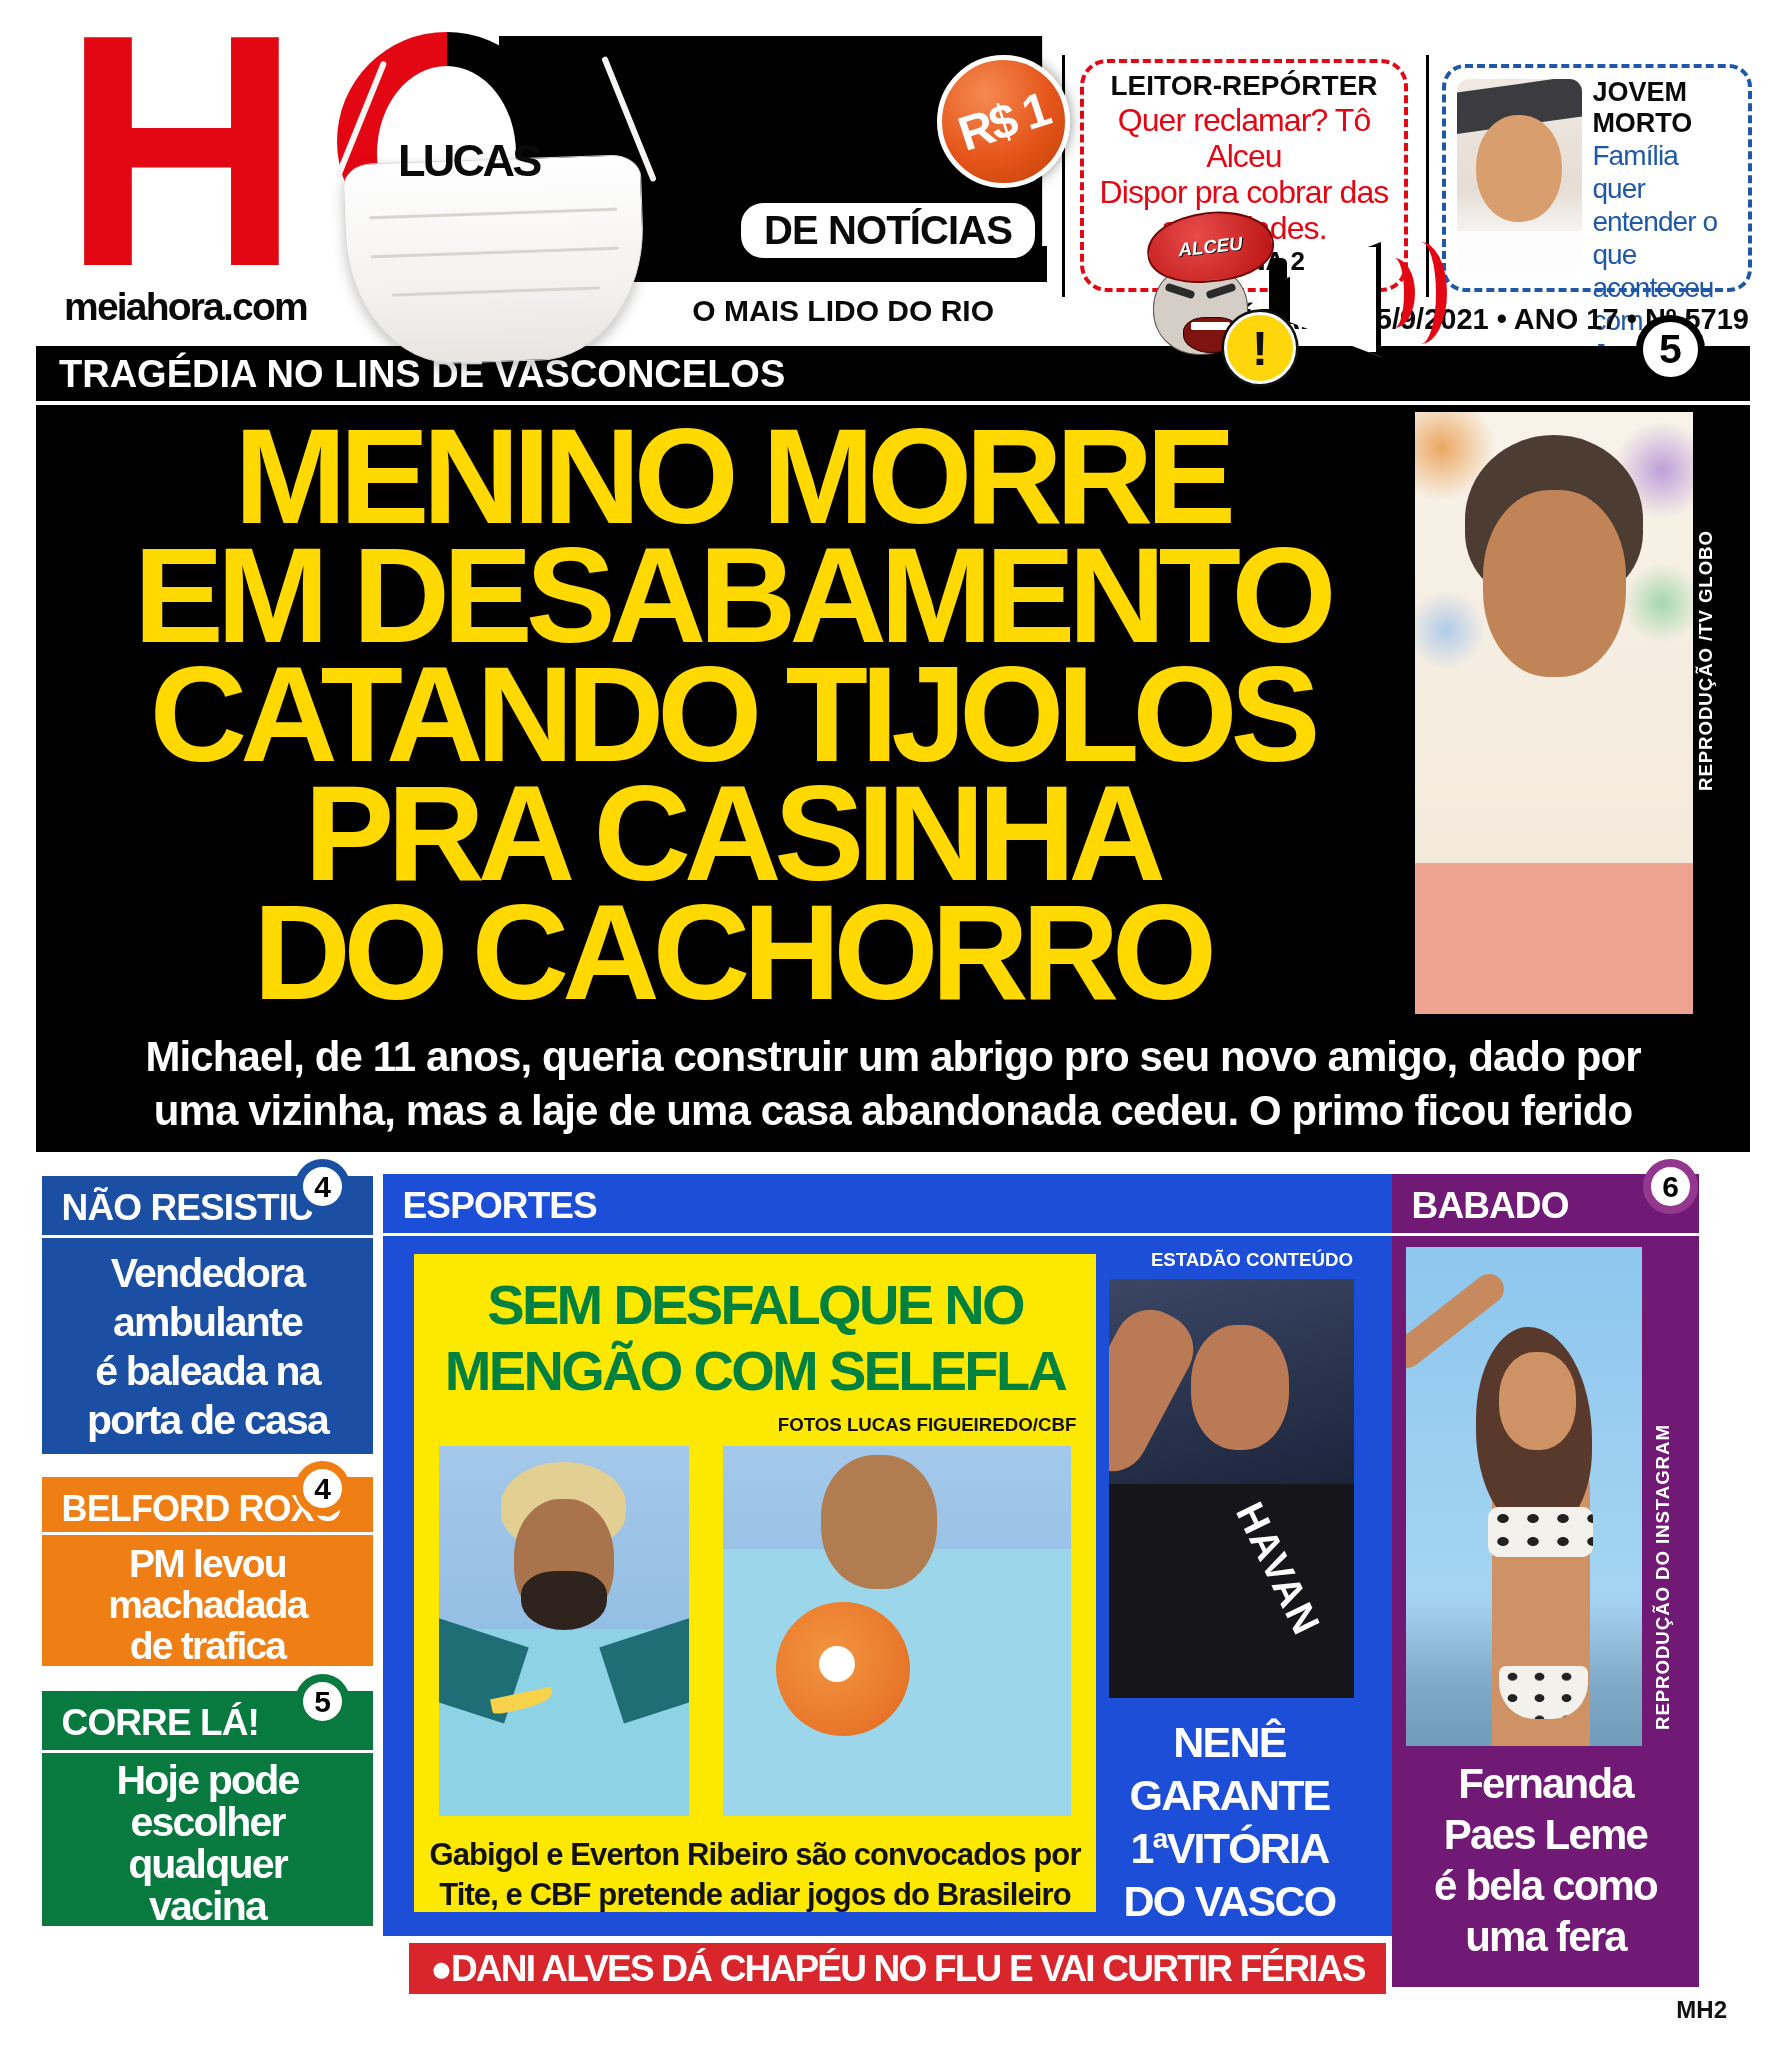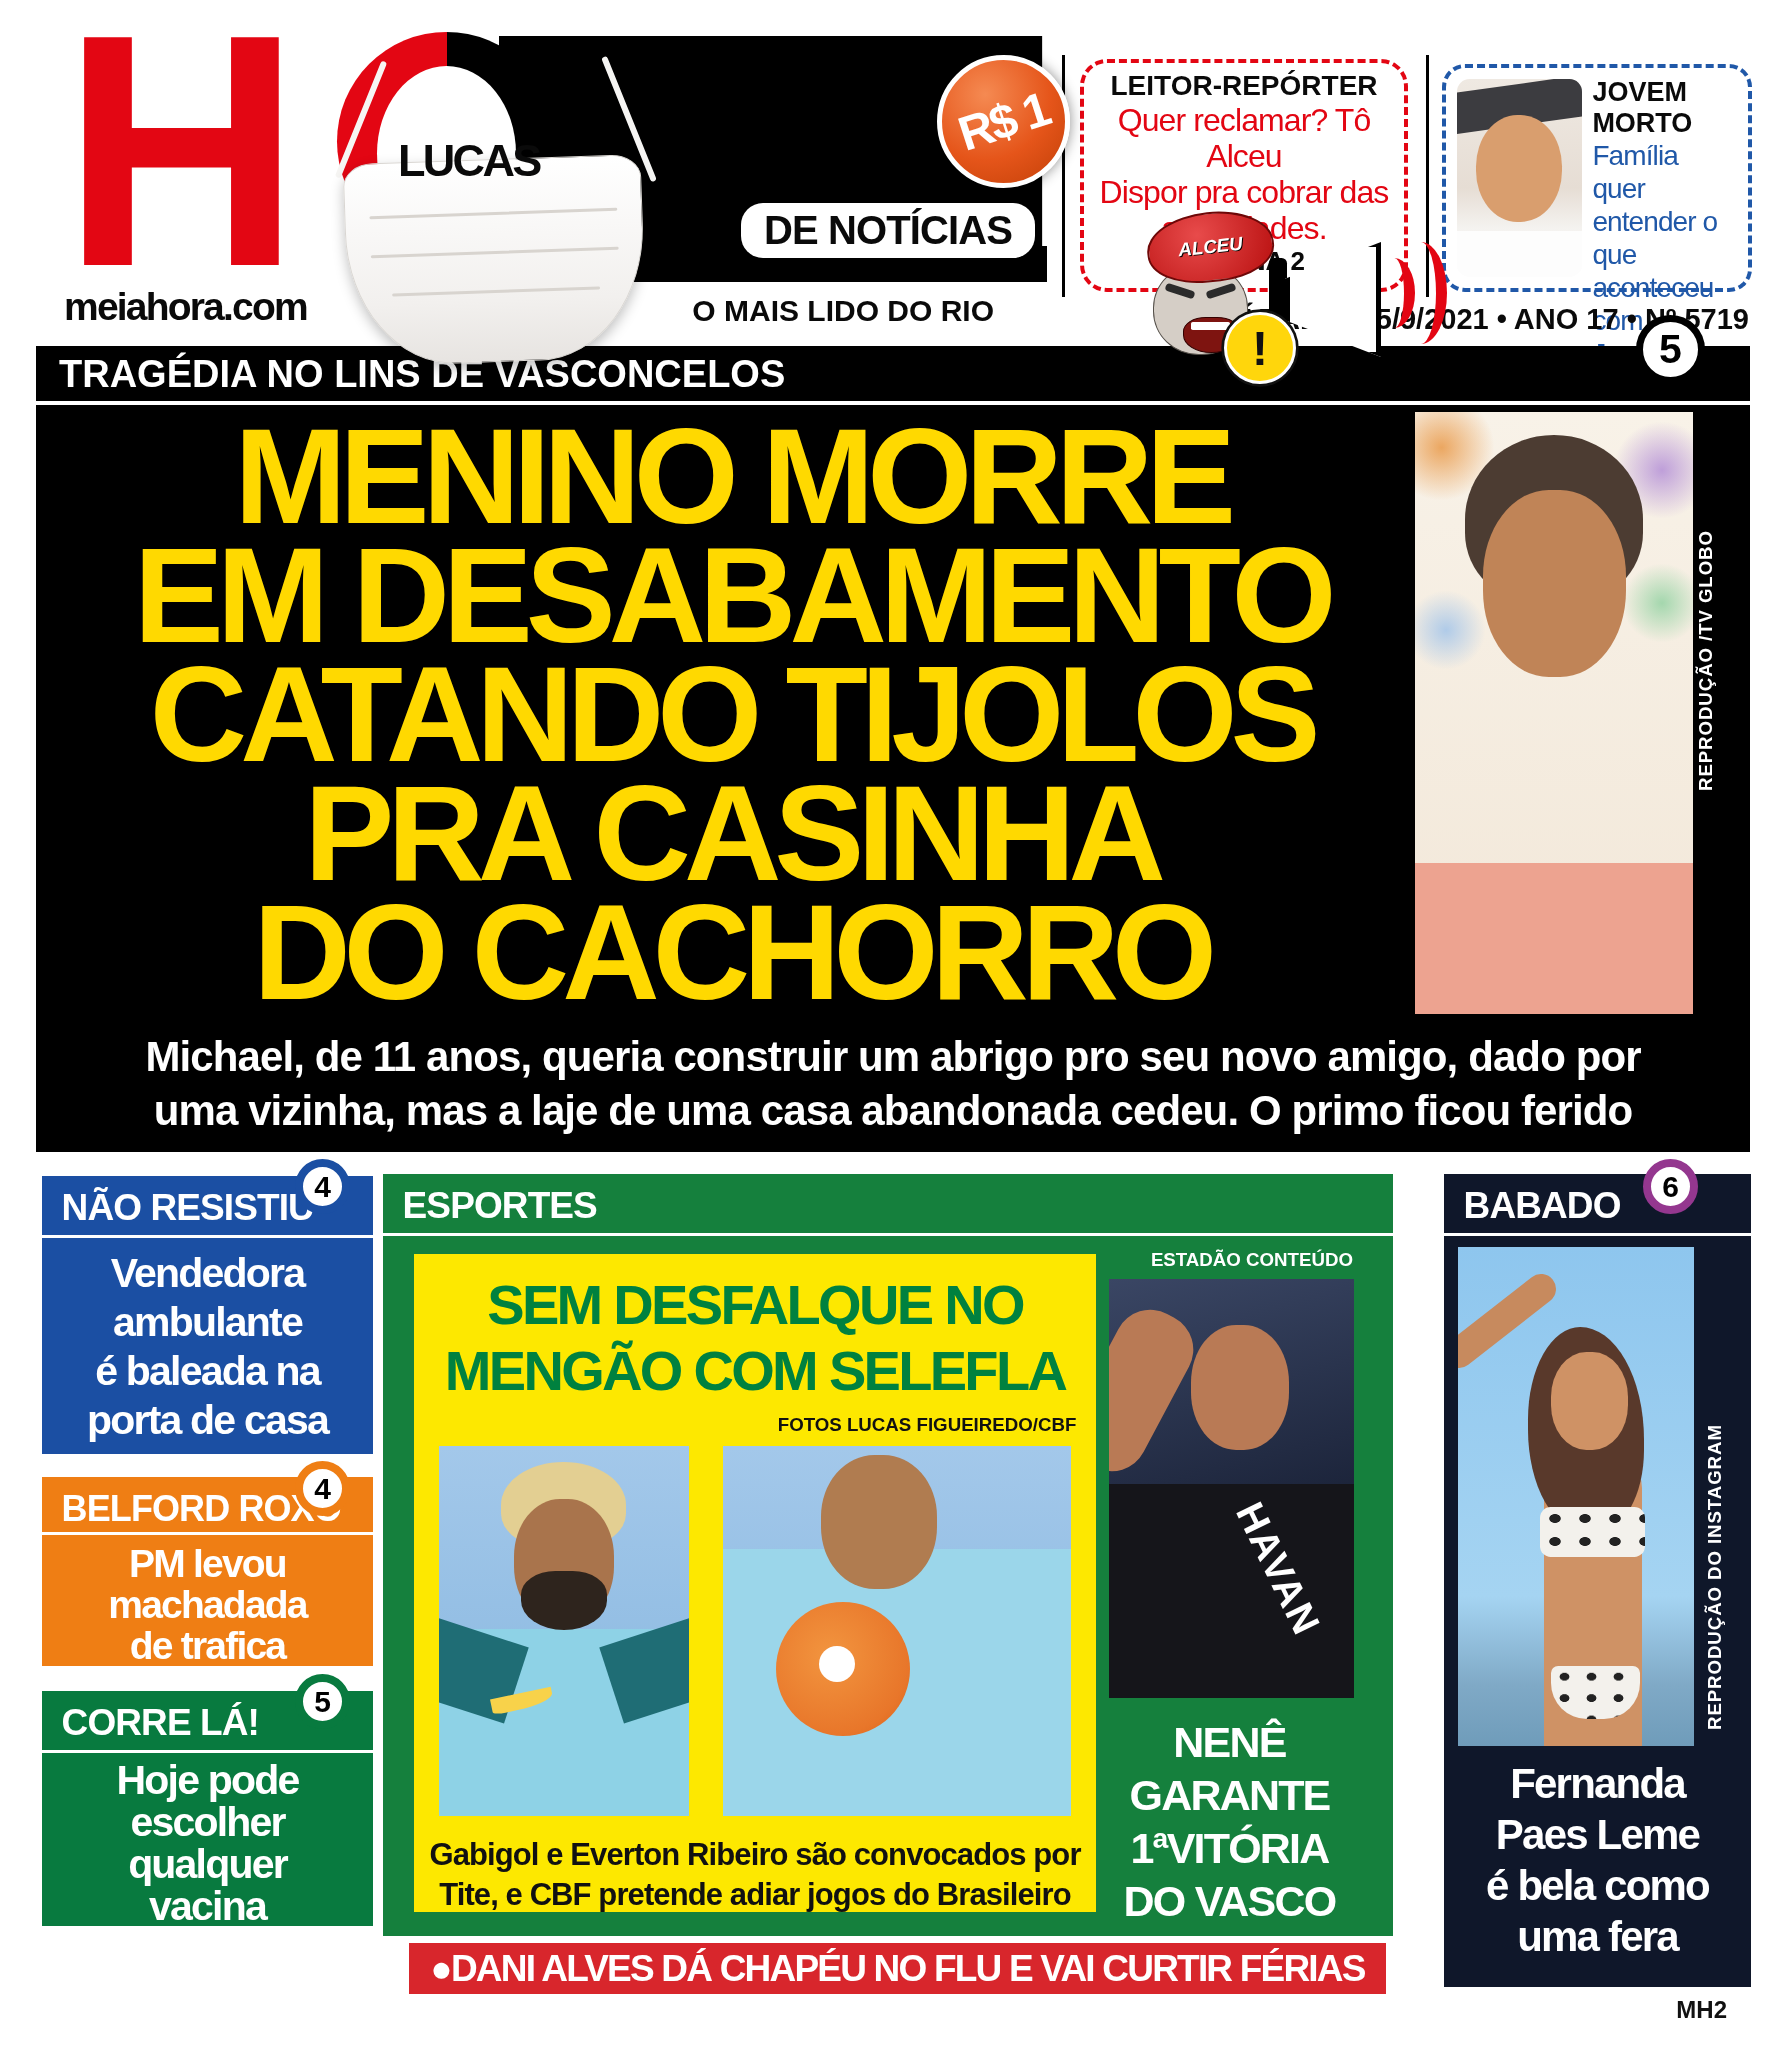--- a/index.html
+++ b/index.html
@@ -101,21 +101,21 @@
   .bluebody{top:73px;font-size:41px;line-height:49px;}
   .orangebody{top:66px;font-size:39px;line-height:41px;}
   .greenbody{top:68px;font-size:41px;line-height:42px;}
   .pnum-s{width:39px;height:39px;font-size:30px;}
   .pnum-4a{left:295px;top:1159px;border:8px solid #1b4fa3;}
   .pnum-4b{left:295px;top:1461px;border:8px solid #ef7e14;}
   .pnum-5b{left:295px;top:1674px;border:8px solid #087a3f;}
   .pnum-6{left:1643px;top:1159px;border:8px solid #94378f;}
 
   
-  .redpanel{left:383px;top:1174px;width:1010px;height:762px;background:#15803d;}
+  .redpanel{left:383px;top:1174px;width:1010px;height:762px;background:#1d4ed8;}
   .yellowbox{position:absolute;left:31px;top:80px;width:682px;height:658px;background:#fde800;}
   .ybhead{position:absolute;left:0;top:18px;width:100%;text-align:center;color:#00813f;font-weight:bold;
           font-size:56px;line-height:66px;letter-spacing:-2.7px;}
   .ybcredit{position:absolute;right:19.6px;top:160px;font-size:18.7px;font-weight:bold;color:#111;}
   .ybphotos{position:absolute;left:25px;top:192px;right:25px;height:370px;display:flex;gap:34px;}
   .pphoto{position:relative;overflow:hidden;background:linear-gradient(180deg,#a3c8ea,#85b5de);}
   .pp1{width:250px;flex:none;}
   .pp2{flex:1;}
   .gab-hair{position:absolute;left:62px;top:16px;width:125px;height:86px;background:#e3cf92;border-radius:50% 50% 40% 40%;}
   .gab-face{position:absolute;left:75px;top:53px;width:100px;height:125px;background:#a9744c;border-radius:46%;}
@@ -136,21 +136,21 @@
   .ne-arm{position:absolute;left:-18px;top:27px;width:80px;height:169px;background:#b97a55;border-radius:36px;transform:rotate(28deg);}
   .ne-face{position:absolute;left:82px;top:46px;width:98px;height:125px;background:#b97a55;border-radius:46%;}
   .ne-shirt{position:absolute;left:0;bottom:0;width:100%;height:214px;background:#15151a;}
   .ne-havan{position:absolute;right:5.3px;bottom:107px;color:#fff;font-weight:bold;font-size:39px;transform:rotate(64deg);letter-spacing:1.8px;}
   .nenehead{position:absolute;left:713px;top:542px;width:267px;text-align:center;color:#fff;font-weight:bold;
             font-size:43px;line-height:53px;letter-spacing:-1.8px;}
   .ticker{left:409px;top:1943px;width:977px;height:51px;background:#d8262c;display:flex;align-items:center;justify-content:center;
           color:#fff;font-weight:bold;font-size:37px;letter-spacing:-1.8px;}
 
   
-  .purplebox{left:1444px;top:1174px;width:307px;height:813px;background:#0f172a;}
+  .purplebox{left:1392px;top:1174px;width:307px;height:813px;background:#701a75;}
   .fplphoto{position:absolute;left:14.3px;top:73px;width:236px;height:499px;overflow:hidden;
             background:linear-gradient(180deg,#8ec6ee 0%,#a5d4f2 70%,#7fa9c6 88%,#6f9cba 100%);}
   .fp-arm{position:absolute;left:-25px;top:59px;width:134px;height:30px;background:#c78a5e;border-radius:18px;transform:rotate(-38deg);}
   .fp-hair{position:absolute;left:70px;top:80px;width:116px;height:205px;background:#59392b;border-radius:45% 55% 40% 50%;}
   .fp-face{position:absolute;left:93px;top:105px;width:77px;height:98px;background:#cf9265;border-radius:46%;}
   .fp-body{position:absolute;left:86px;top:205px;width:98px;height:294px;background:#cf9265;border-radius:36px 36px 0 0;}
   .fp-bra{position:absolute;left:82px;top:260px;width:105px;height:50px;background:#f3f1ec;border-radius:10.7px;
           background-image:radial-gradient(#222 5.3px,transparent 6.2px);background-size:30px 23px;}
   .fp-bot{position:absolute;left:93px;top:419px;width:89px;height:53px;background:#f3f1ec;border-radius:7.1px 7.1px 36px 36px;
           background-image:radial-gradient(#222 4.5px,transparent 5.3px);background-size:27px 21.4px;}

